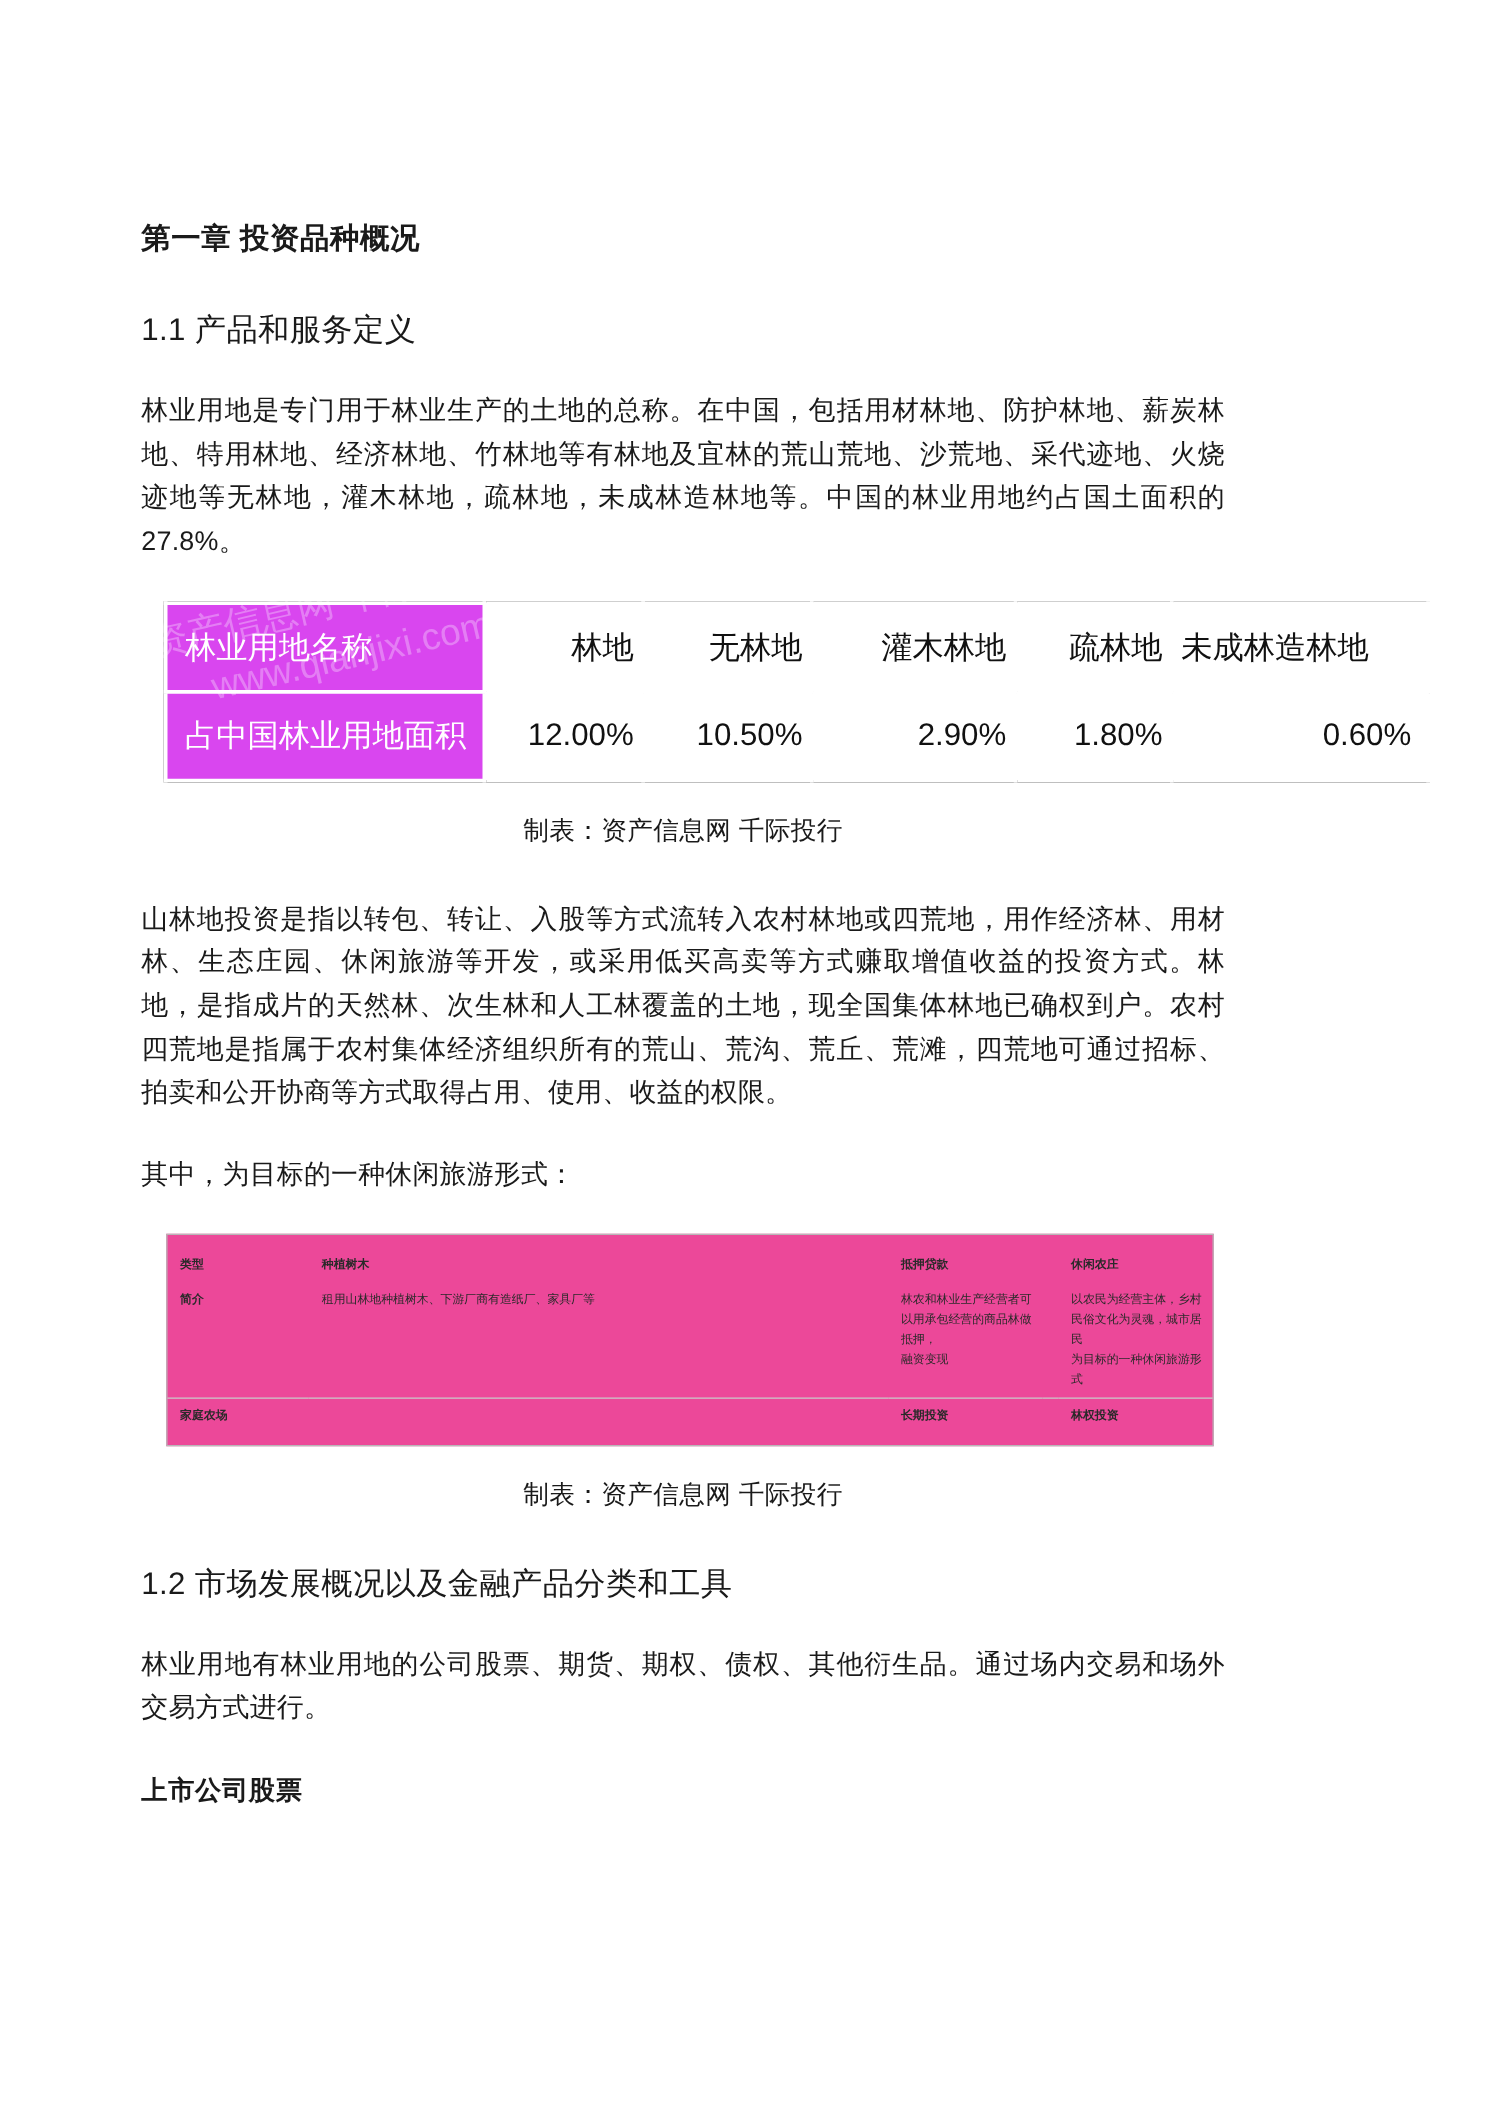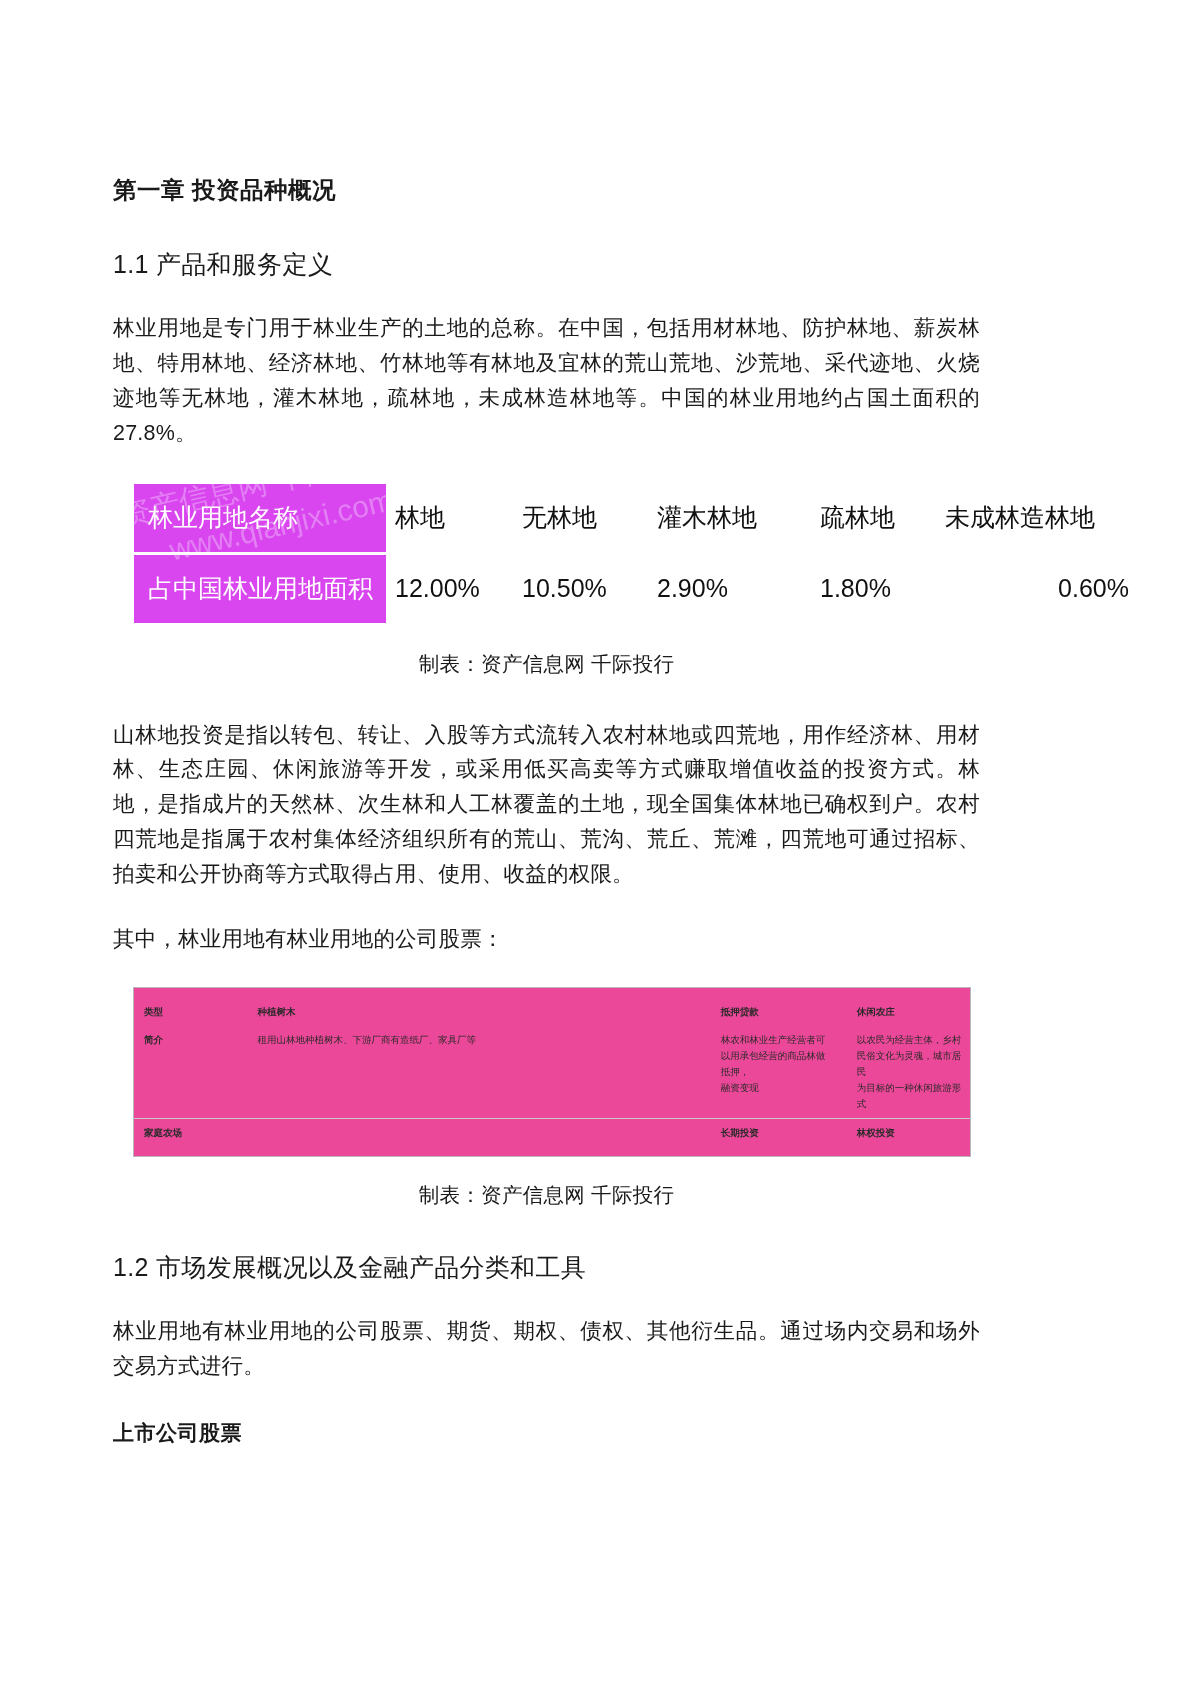--- a/index.html
+++ b/index.html
@@ -78,21 +78,21 @@
     color: #ffffff;
     font-size: 25px;
     padding-left: 14px;
     width: 238px;
     white-space: nowrap;
   }
   table.blk td.datacell {
     background: #ffffff;
     color: #111111;
     font-size: 25px;
-    text-align: left;
+    text-align: right;
     padding: 0 6px;
   }
   table.blk td.datacell.c0 { width: 112px; }
   table.blk td.datacell.c1 { width: 120px; }
   table.blk td.datacell.c2 { width: 148px; }
   table.blk td.datacell.c3 { width: 110px; }
   table.blk td.datacell.c4 { width: 190px; text-align: right; padding-right: 12px; }
   table.blk td.datacell.c4.hdr { text-align: left; padding-right: 6px; }
 
   .caption {
@@ -190,21 +190,21 @@
         <td class="datacell c4">0.60%</td>
       </tr>
     </tbody>
       </table>
   </div>
 
   <div class="caption">制表：资产信息网 千际投行</div>
 
   <p class="body" style="margin-top:40px;">山林地投资是指以转包、转让、入股等方式流转入农村林地或四荒地，用作经济林、用材林、生态庄园、休闲旅游等开发，或采用低买高卖等方式赚取增值收益的投资方式。林地，是指成片的天然林、次生林和人工林覆盖的土地，现全国集体林地已确权到户。农村四荒地是指属于农村集体经济组织所有的荒山、荒沟、荒丘、荒滩，四荒地可通过招标、拍卖和公开协商等方式取得占用、使用、收益的权限。</p>
 
-  <p class="body">其中，林业用地有林业用地的公司股票：</p>
+  <p class="body">其中，为目标的一种休闲旅游形式：</p>
 
   <div class="small-table-wrap">
     <table class="small">
       <tbody>
           <tr>
         <td class="k">类型</td>
         <td class="v st-head">种植树木</td>
         <td class="k2 st-head">抵押贷款</td>
         <td class="sp"></td>
         <td class="k2 st-head">休闲农庄</td>

